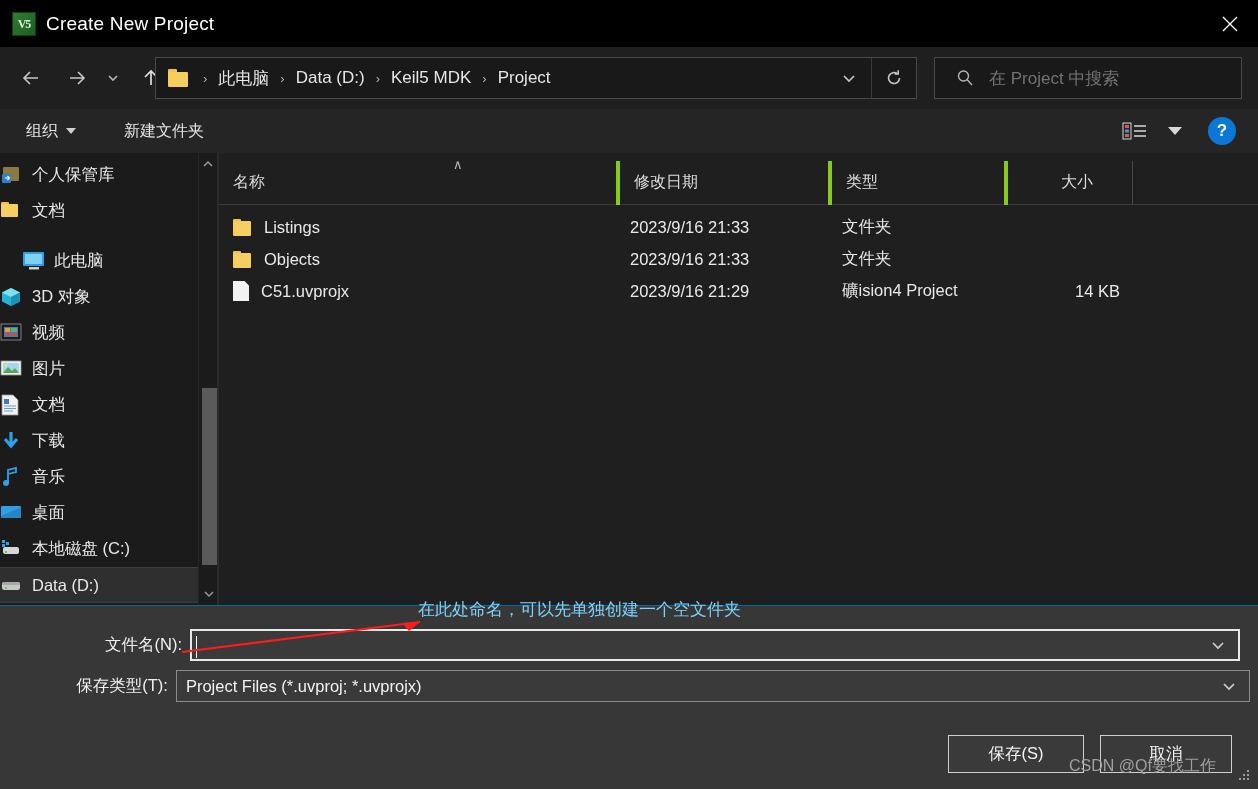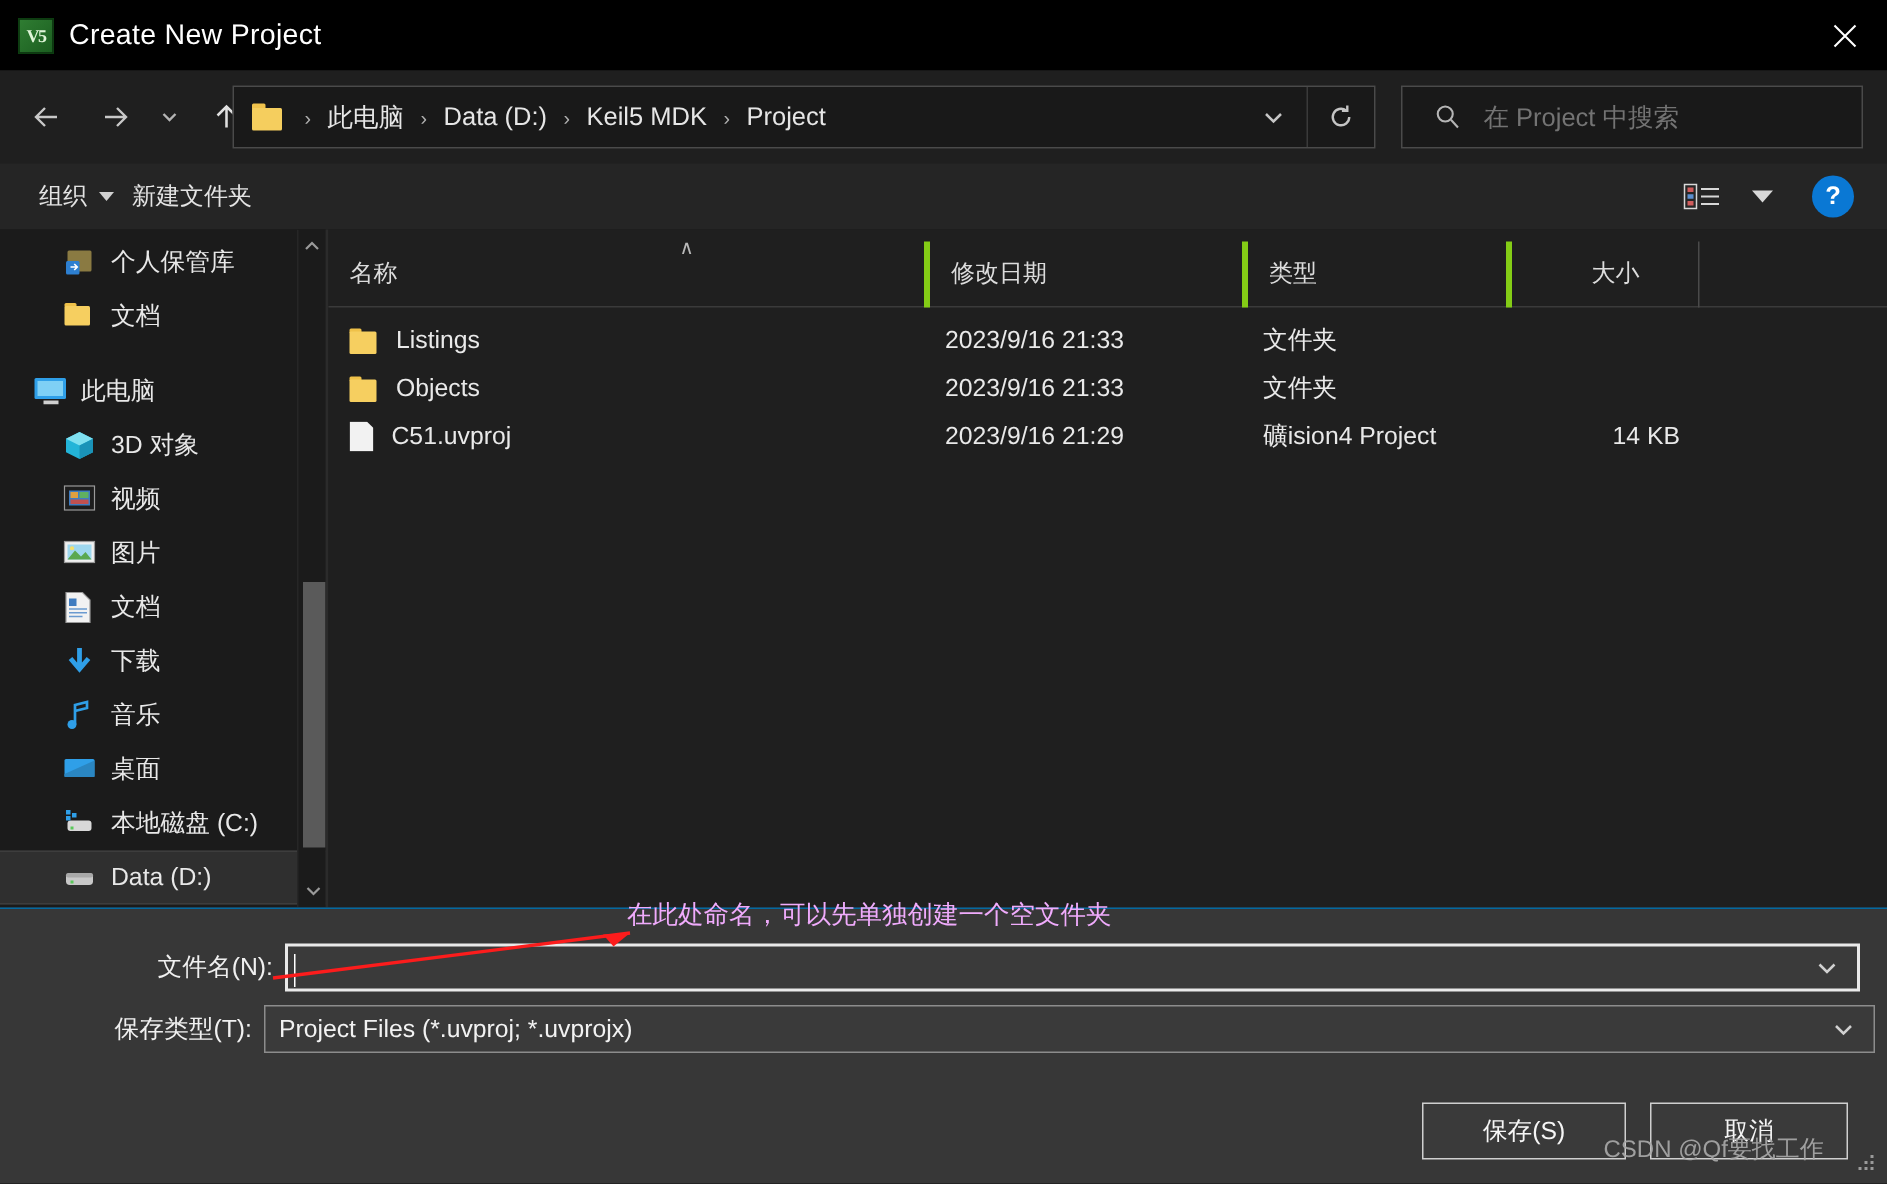--- a/index.html
+++ b/index.html
@@ -92,21 +92,21 @@
   
   .cmdbar {
     position:absolute; left:0; top:109px; width:1258px; height:44px;
     background:#252525; display:flex; align-items:center;
   }
   .cmd {
     color:#e3e3e3; font-size:16px; display:flex; align-items:center; gap:8px;
     padding:0 6px; white-space:nowrap;
   }
   .cmd.organize { margin-left:20px; }
-  .cmd.newfolder { }
+  .cmd.newfolder { margin-left:36px; }
   .caret-dn {
     width:0;height:0;border-left:5px solid transparent;border-right:5px solid transparent;
     border-top:6px solid #d0d0d0;
   }
   .cmdbar-right { position:absolute; right:0; top:0; height:44px; display:flex; align-items:center; }
   .viewicon { width:30px; height:22px; display:flex; align-items:center; justify-content:center; }
   .view-caret { margin-left:18px; margin-right:26px;
     width:0;height:0;border-left:7px solid transparent;border-right:7px solid transparent;
     border-top:8px solid #d8d8d8; }
   .help-btn {
@@ -122,21 +122,21 @@
   }
   .sidebar {
     position:absolute; left:0; top:0; width:217px; height:452px;
     background:#1b1b1b; overflow:hidden;
   }
   .nav-item {
     height:36px; display:flex; align-items:center; gap:10px;
     color:#e8e8e8; font-size:16.5px; white-space:nowrap;
   }
   .nav-item .ico { width:22px; height:22px; flex:none; position:relative; }
-  .nav-item.lvl1 { padding-left:42px; }
+  .nav-item.lvl1 { }
   .nav-item.lvl0 { padding-left:22px; }
   .nav-item.selected { background:#2f2f2f; border-top:1px solid #3d3d3d; border-bottom:1px solid #3d3d3d; }
   .nav-gap { height:14px; }
 
   
   .sb-track {
     position:absolute; right:0; top:0; width:19px; height:452px; background:#1b1b1b;
     border-left:1px solid #262626;
   }
   .sb-arrow { height:22px; display:flex; align-items:center; justify-content:center; color:#9a9a9a; font-size:11px; }
@@ -174,21 +174,21 @@
     width:16px; height:20px; background:#f2f2f2; position:relative; flex:none;
     clip-path: polygon(0 0, 72% 0, 100% 22%, 100% 100%, 0 100%);
   }
 
   
   .bottom {
     position:absolute; left:0; top:605px; width:1258px; height:184px; background:#373737;
     border-top:1px solid #0369a1;
   }
   .anno {
-    position:absolute; left:418px; top:598px; color:#f0abfc; font-size:17px;
+    position:absolute; left:418px; top:598px; color:#7dd3fc; font-size:17px;
     white-space:nowrap; z-index:40;
     font-family:"Liberation Sans", sans-serif;
   }
   .anno-arrow { position:absolute; left:180px; top:612px; z-index:40; }
 
   .fieldrow { position:absolute; display:flex; align-items:center; }
   .flabel {
     color:#f0f0f0; font-size:16.5px; text-align:right; white-space:nowrap;
     font-family:"Liberation Sans", sans-serif;
   }
@@ -510,21 +510,21 @@
           <span>Objects</span>
         </span>
         <span style="width:212px; padding-left:14px;">2023/9/16 21:33</span>
         <span style="width:176px; padding-left:14px;">文件夹</span>
         <span style="width:128px; text-align:right; padding-right:12px; display:inline-block;"></span>
       </div>
 
       <div class="row" style="top:122px; width:1039px;">
         <span class="cell-name" style="width:397px;">
           <span class="file-ico"></span>
-          <span>C51.uvproj</span>
+          <span>C51.uvprojx</span>
         </span>
         <span style="width:212px; padding-left:14px;">2023/9/16 21:29</span>
         <span style="width:176px; padding-left:14px;">礦ision4 Project</span>
         <span style="width:128px; text-align:right; padding-right:12px; display:inline-block;">14 KB</span>
       </div>
     </div>
   </div>
 
   <div class="anno">在此处命名，可以先单独创建一个空文件夹</div>
   <svg class="anno-arrow" width="260" height="45" viewBox="0 0 260 45">

